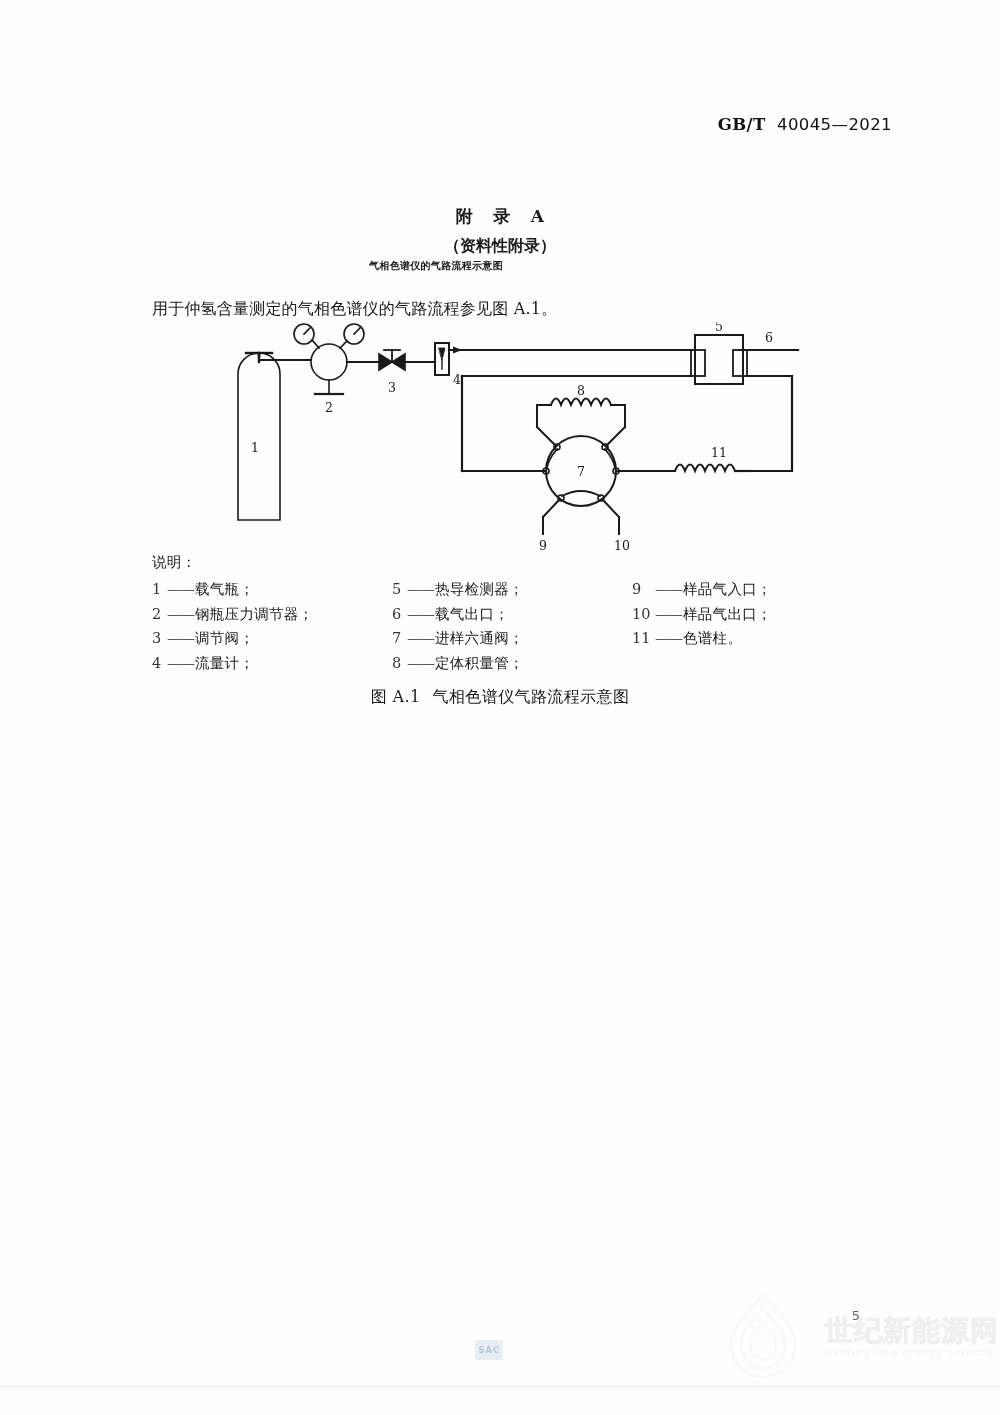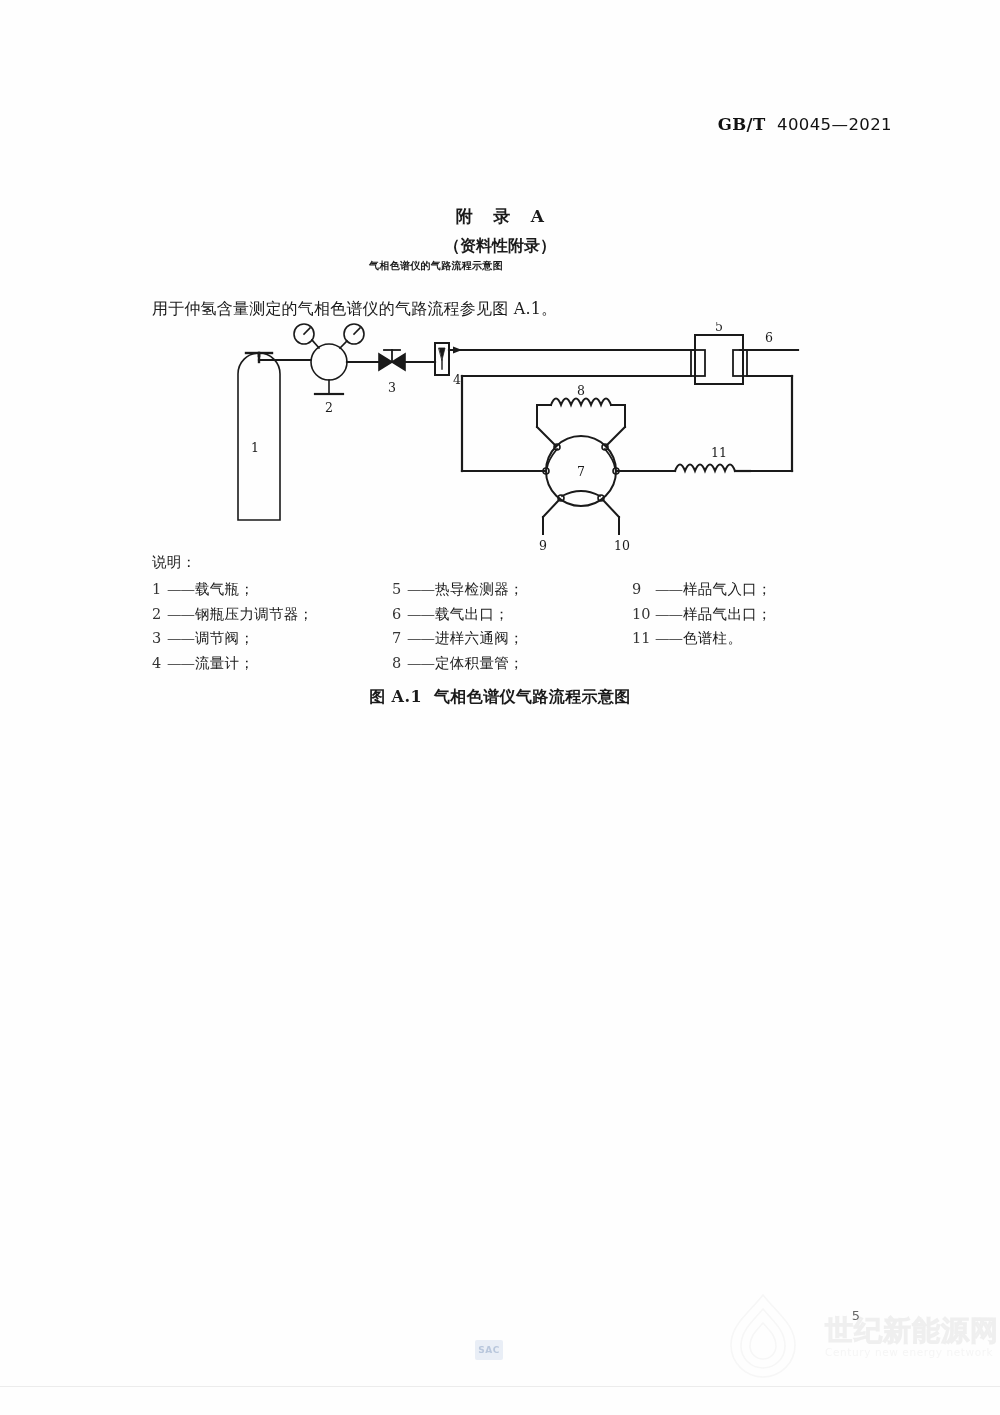--- a/index.html
+++ b/index.html
@@ -136,21 +136,21 @@
   }
 
   
   .fig-caption {
     position: absolute;
     top: 687px;
     left: 0;
     width: 1000px;
     text-align: center;
     font-size: 16px;
-    font-weight: 700;
+    font-weight: 400;
     letter-spacing: 0.4px;
   }
   .fig-caption .gap { display:inline-block; width: 12px; }
 
   
   .page-number {
     position: absolute;
     bottom: 92px;
     right: 140px;
     font-family: "DejaVu Sans", "Liberation Sans", sans-serif;

